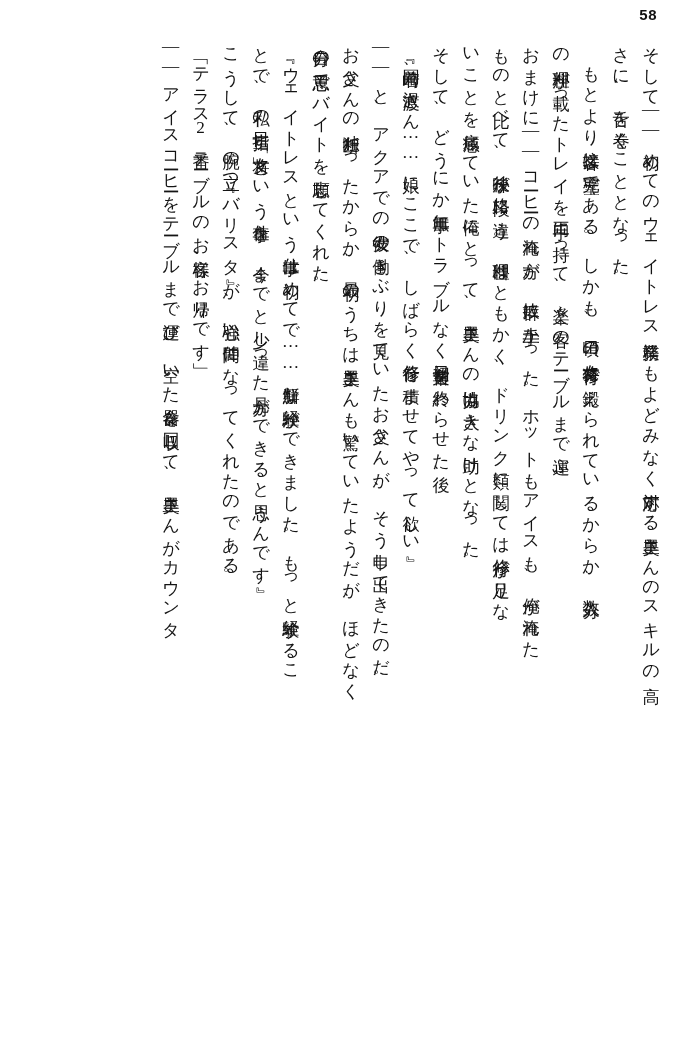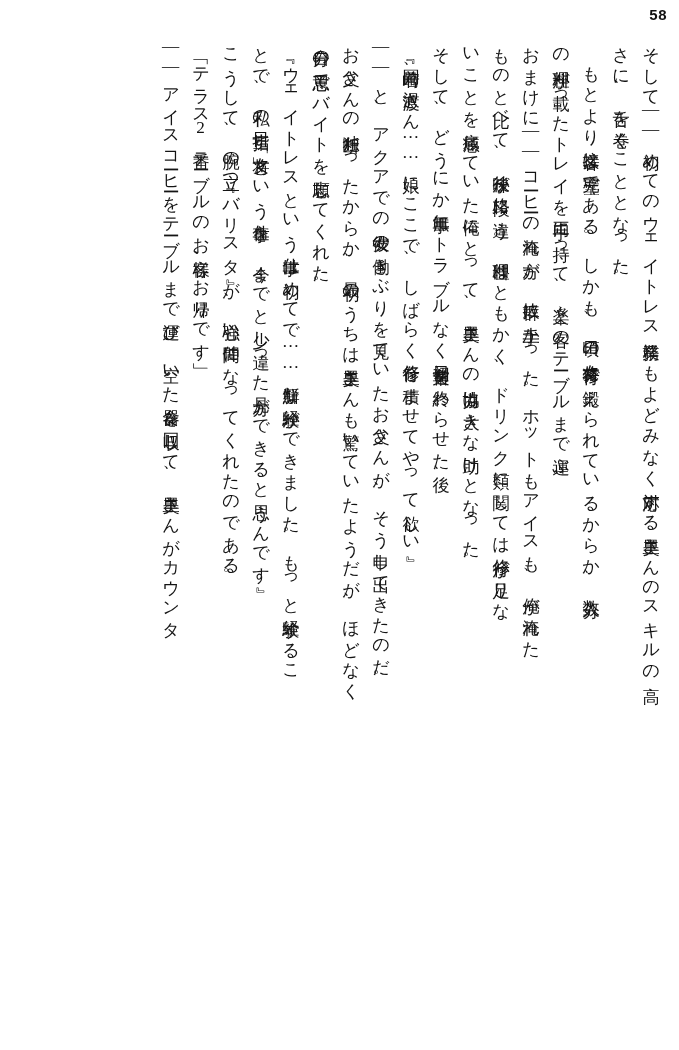--- a/index.html
+++ b/index.html
@@ -15,21 +15,21 @@
     position: relative;
     width: 679px;
     height: 1050px;
     box-sizing: border-box;
     background: #ffffff;
     overflow: hidden;
   }
   .page-number {
     position: absolute;
     top: 6px;
-    right: 12px;
+    right: 22px;
     font-family: "Liberation Sans", sans-serif;
     font-size: 15px;
     font-weight: bold;
     letter-spacing: 0.5px;
     color: #111111;
     margin-left: 48px;
   }
   .body-text {
     position: absolute;
     top: 36px;

